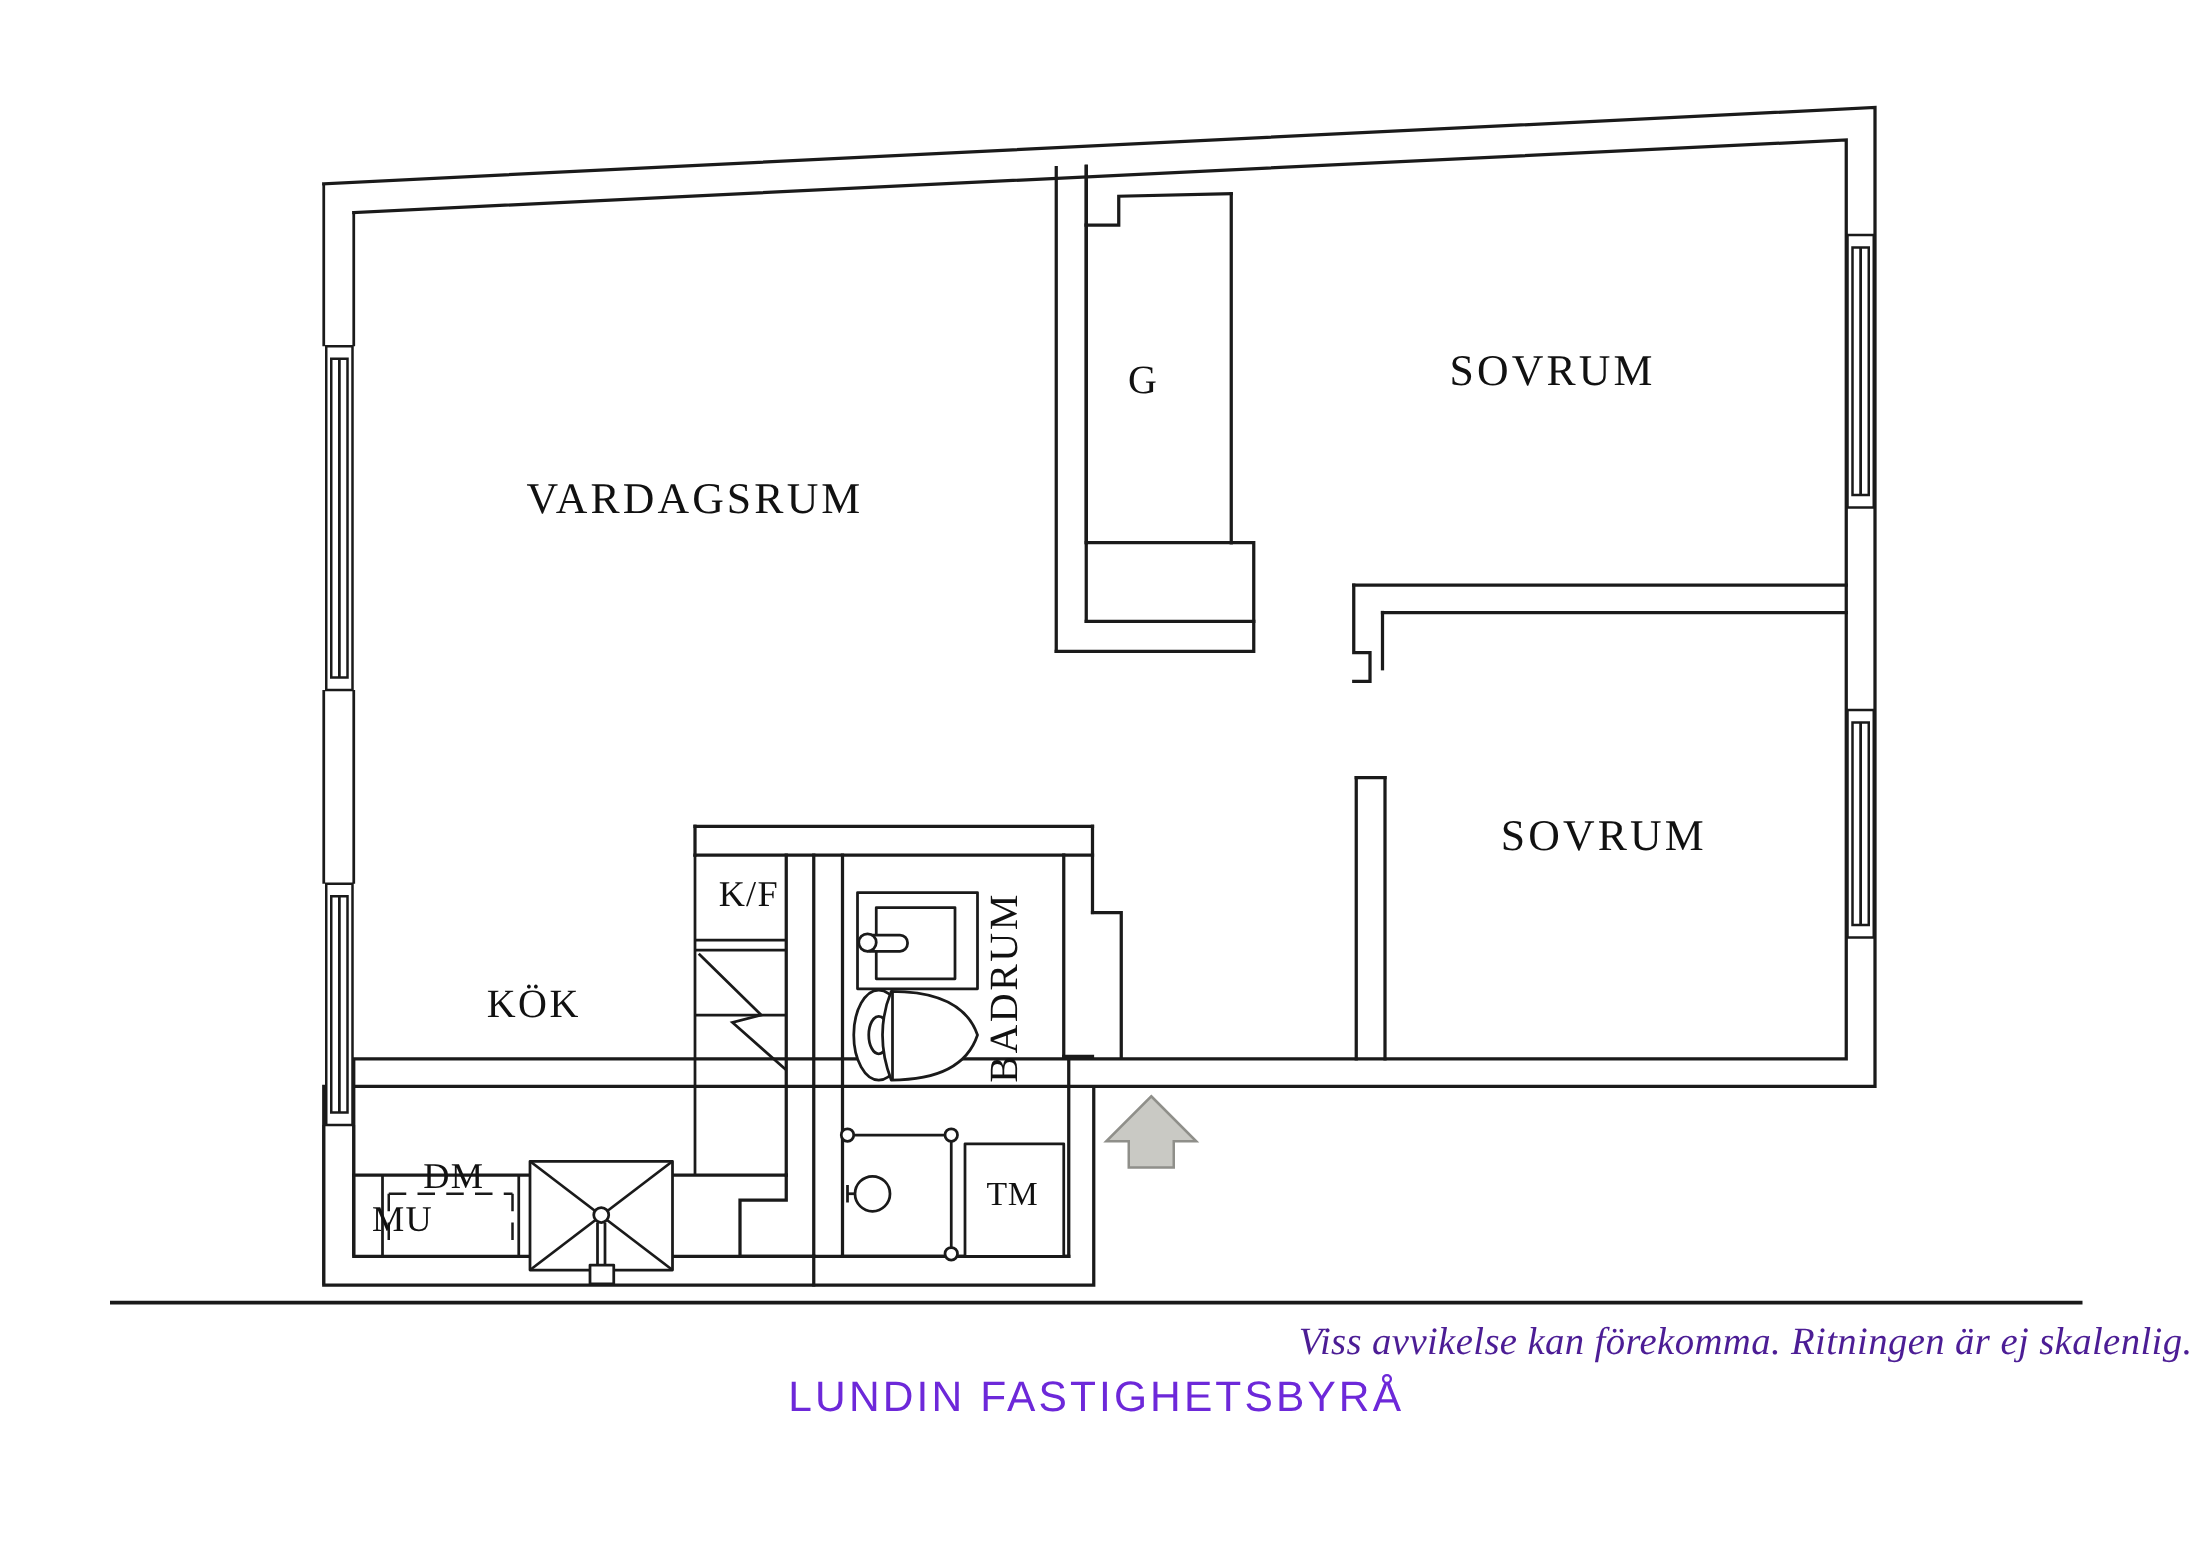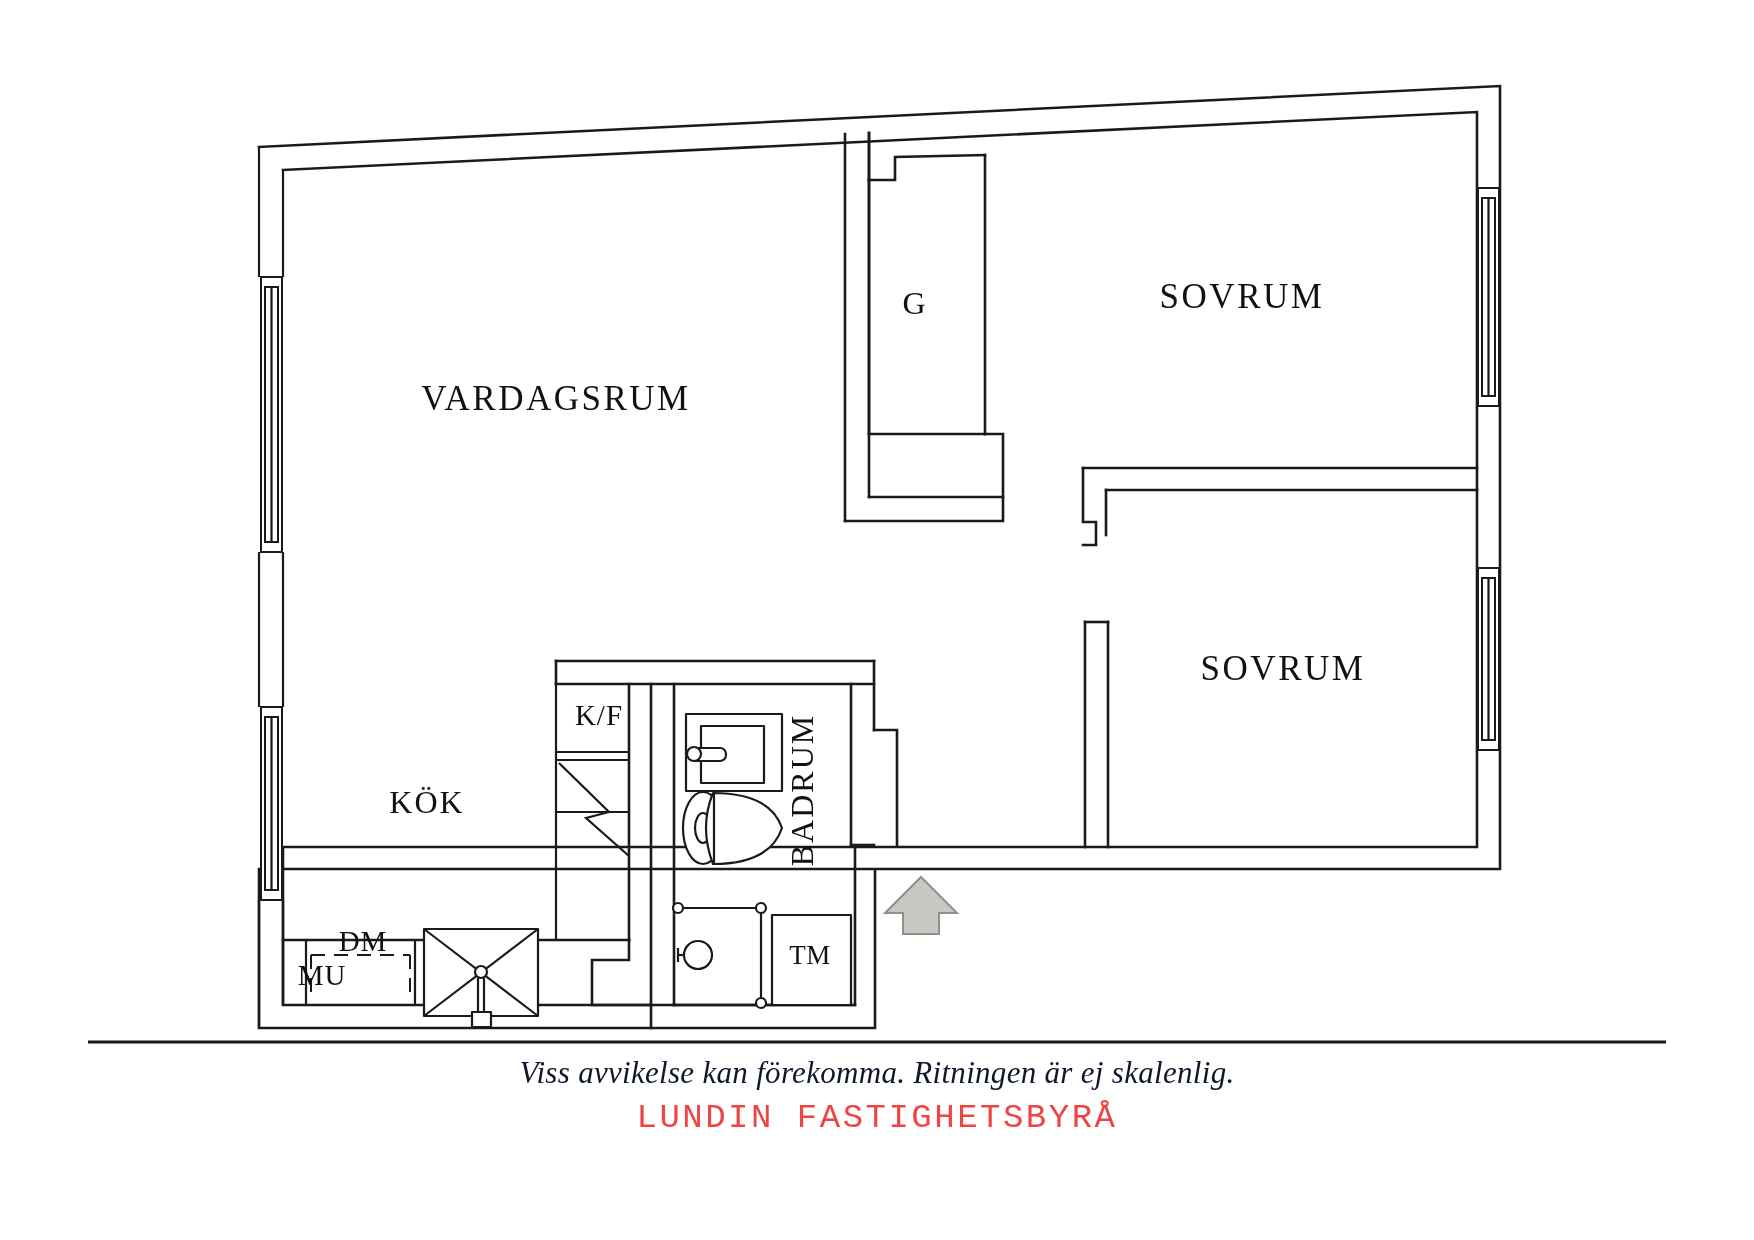--- a/index.html
+++ b/index.html
@@ -94,28 +94,29 @@
     position: absolute;
     left: 0;
     right: 0;
     top: 1055px;
     text-align: center;
   }
   .foot-italic {
     font-family: "Liberation Serif", serif;
     font-style: italic;
     font-size: 31px;
-    color: #0f172a;
+    color: #4c1d95;
     letter-spacing: 0.3px;
     white-space: nowrap;
+    text-align: right;
   }
   .foot-caps {
-    font-family: Liberation Mono, monospace;
+    font-family: Liberation Sans, sans-serif;
     font-size: 34px;
-    color: #ef4444;
+    color: #6d28d9;
     letter-spacing: 2.5px;
     margin-top: 8px;
     white-space: nowrap;
   }
 </style>
 </head>
 <body>
 
 <div id="page">
 

